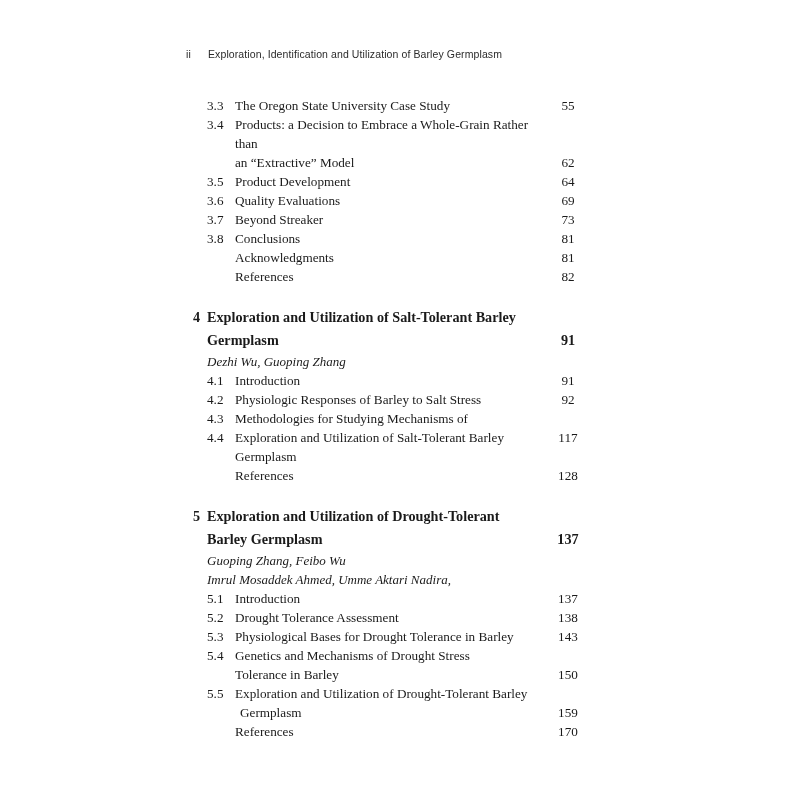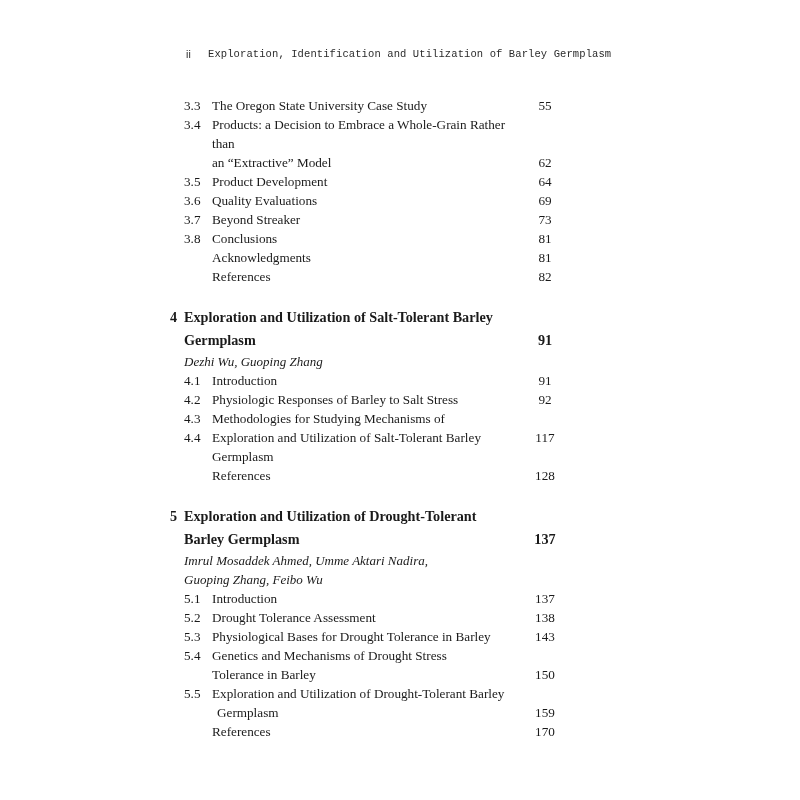--- a/index.html
+++ b/index.html
@@ -30,27 +30,26 @@
     color: #2b2b2b;
     letter-spacing: 0.1px;
     white-space: nowrap;
   }
   .running-head .folio {
     width: 22px;
     flex: 0 0 22px;
   }
   .running-head .head-title {
     white-space: nowrap;
-    font-family: Liberation Mono, monospace;
   }
 
   
   .toc {
     position: absolute;
-    left: 170px;
+    left: 193px;
     top: 96px;
     width: 392px;
   }
 
   .row {
     display: flex;
     align-items: baseline;
     line-height: 19px;
     font-size: 13.2px;
   }
@@ -223,25 +222,25 @@
         <span class="title">Exploration and Utilization of Drought-Tolerant</span>
         <span class="pagenum"></span>
       </div>
       <div class="row chapter cont">
         <span class="num-chap"></span>
         <span class="title">Barley Germplasm</span>
         <span class="pagenum">137</span>
       </div>
       <div class="authors">
         <span class="num-none"></span>
+        <span class="names">Guoping Zhang, Feibo Wu</span>
+      </div>
+      <div class="authors">
+        <span class="num-none"></span>
         <span class="names">Imrul Mosaddek Ahmed, Umme Aktari Nadira,</span>
-      </div>
-      <div class="authors">
-        <span class="num-none"></span>
-        <span class="names">Guoping Zhang, Feibo Wu</span>
       </div>
       <div class="row">
         <span class="num-sec">5.1</span>
         <span class="title">Introduction</span>
         <span class="pagenum">137</span>
       </div>
       <div class="row">
         <span class="num-sec">5.2</span>
         <span class="title">Drought Tolerance Assessment</span>
         <span class="pagenum">138</span>

